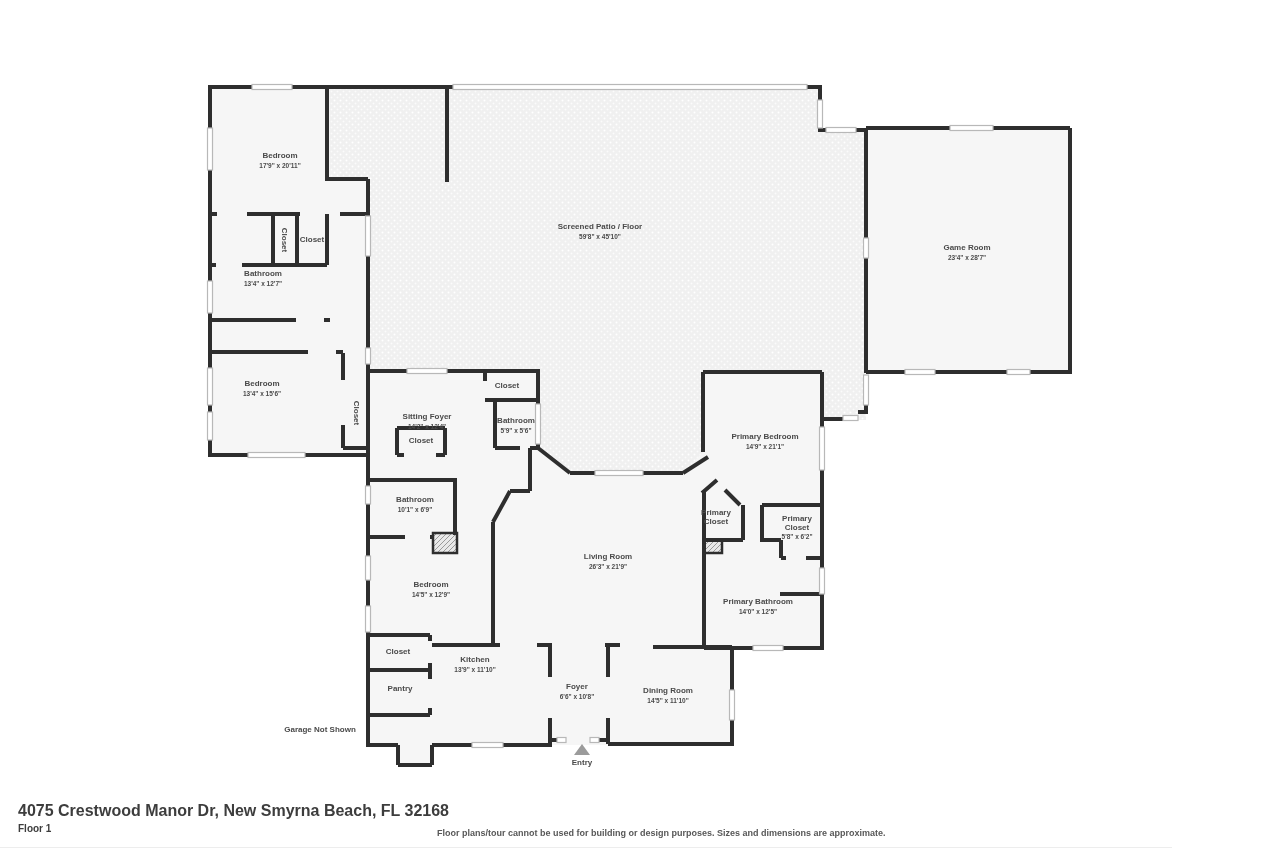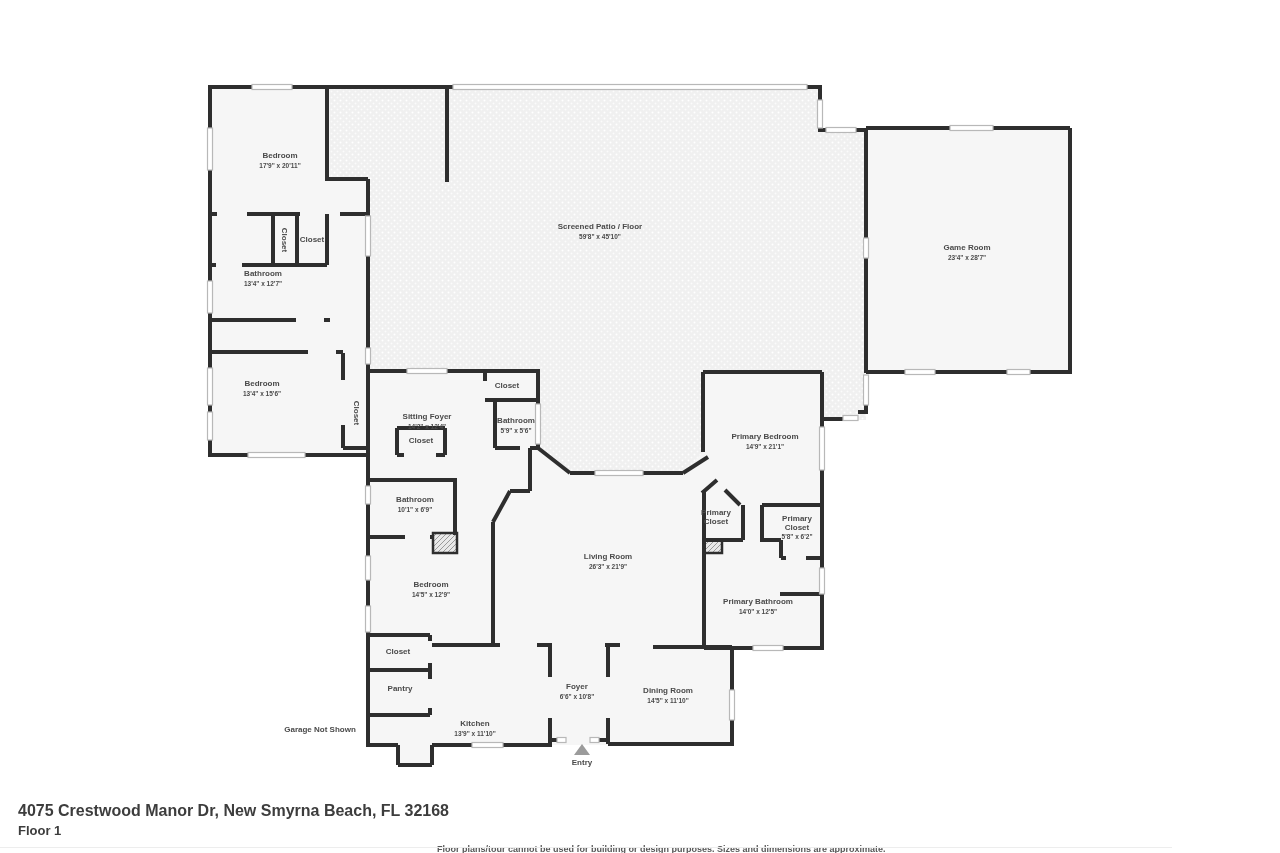--- a/index.html
+++ b/index.html
@@ -14,22 +14,22 @@
   .rlbl .rname{display:block;font-size:8px;font-weight:700;}
   .rlbl .dims{display:block;font-size:6.5px;font-weight:600;margin-top:1px;}
   .rlbl.rot{transform:translate(-50%,-50%) rotate(90deg);}
   .rlbl.narrow{white-space:normal;width:48px;line-height:1.15;}
   .note{position:absolute;transform:translate(-50%,-50%);font-size:8px;font-weight:700;color:#4a4a4a;white-space:nowrap;}
   .watermark{
     position:absolute;left:1205px;top:417px;font-size:14px;font-weight:700;
     color:#e6e6e6;letter-spacing:.5px;white-space:nowrap;
   }
   .addr{position:absolute;left:18px;top:802px;font-size:16px;font-weight:700;color:#3d3d3d;}
-  .floor{position:absolute;left:18px;top:823px;font-size:13px;font-weight:700;color:#3d3d3d;}
-  .disclaimer{position:absolute;left:437px;top:828px;font-size:9px;font-weight:700;color:#585858;margin-top:16px;}
+  .floor{position:absolute;left:18px;top:823px;font-size:10px;font-weight:700;color:#3d3d3d;}
+  .disclaimer{position:absolute;left:437px;top:828px;font-size:9px;font-weight:700;color:#585858;}
   .bottom-rule{position:absolute;left:0;width:1280px;top:847px;height:1px;background:#ededed;}
   svg{position:absolute;left:0;top:0;}
 </style>
 </head>
 <body>
 
 <div class="page">
 
   <svg width="1280" height="853" viewBox="0 0 1280 853">
     <defs>
@@ -196,21 +196,21 @@
   <div class="rlbl" style="left:758px;top:606px">
     <span class="rname">Primary Bathroom</span>
     <span class="dims">14'0" x 12'5"</span>
   </div>
   <div class="rlbl" style="left:398px;top:652px">
     <span class="rname">Closet</span>
   </div>
   <div class="rlbl" style="left:400px;top:689px">
     <span class="rname">Pantry</span>
   </div>
-  <div class="rlbl" style="left:475px;top:728px">
+  <div class="rlbl" style="left:475px;top:664px">
     <span class="rname">Kitchen</span>
     <span class="dims">13'9" x 11'10"</span>
   </div>
   <div class="rlbl" style="left:577px;top:691px">
     <span class="rname">Foyer</span>
     <span class="dims">6'6" x 10'8"</span>
   </div>
   <div class="rlbl" style="left:668px;top:695px">
     <span class="rname">Dining Room</span>
     <span class="dims">14'5" x 11'10"</span>

